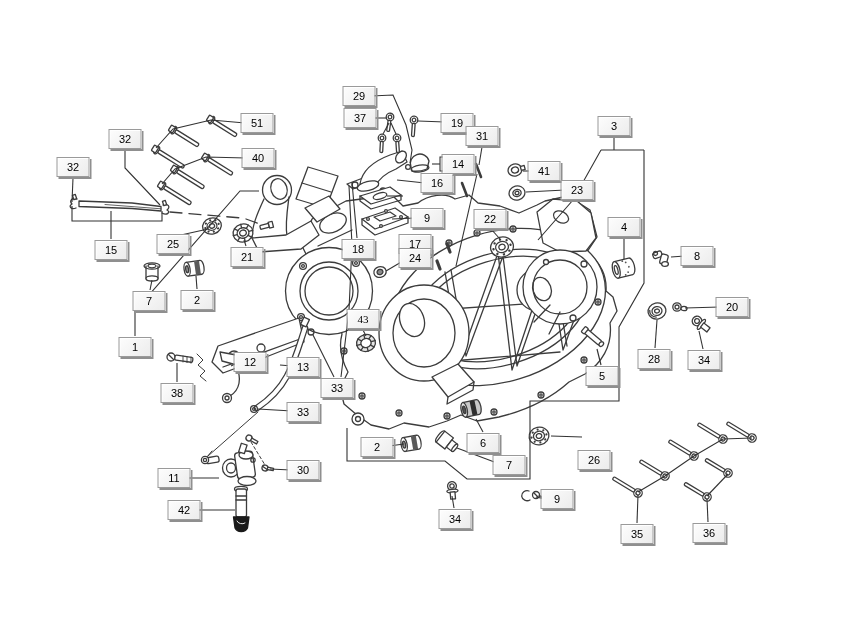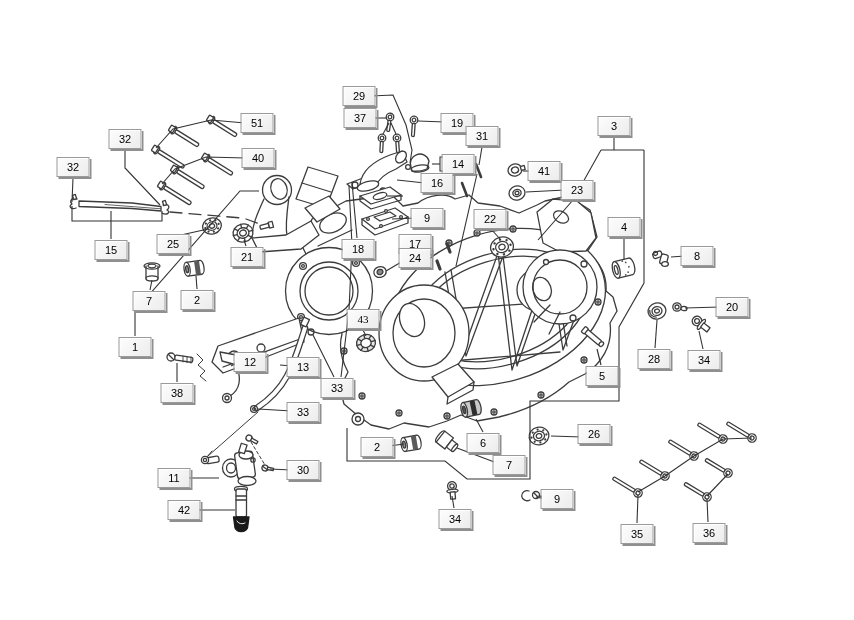--- a/index.html
+++ b/index.html
@@ -708,21 +708,21 @@
     </div>
     <div class="callout" style="left: 654px; top: 359px;">
       <span>28</span>
     </div>
     <div class="callout" style="left: 704px; top: 360px;">
       <span>34</span>
     </div>
     <div class="callout" style="left: 602px; top: 376px;">
       <span>5</span>
     </div>
-    <div class="callout" style="left: 594px; top: 434px;">
+    <div class="callout" style="left: 594px; top: 460px;">
       <span>26</span>
     </div>
     <div class="callout" style="left: 377px; top: 447px;">
       <span>2</span>
     </div>
     <div class="callout" style="left: 483px; top: 443px;">
       <span>6</span>
     </div>
     <div class="callout" style="left: 509px; top: 465px;">
       <span>7</span>

